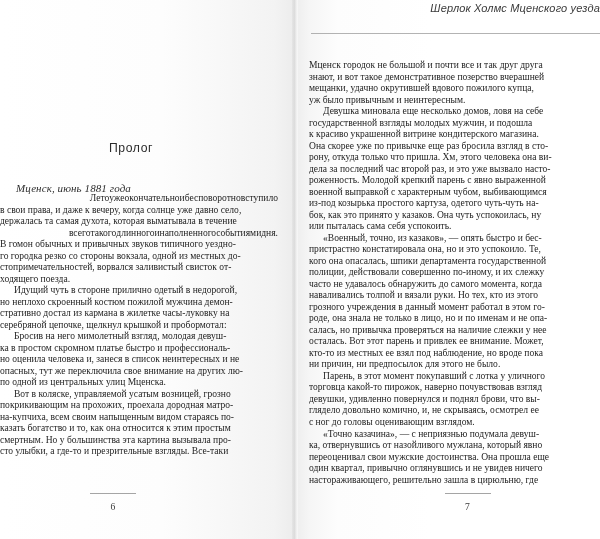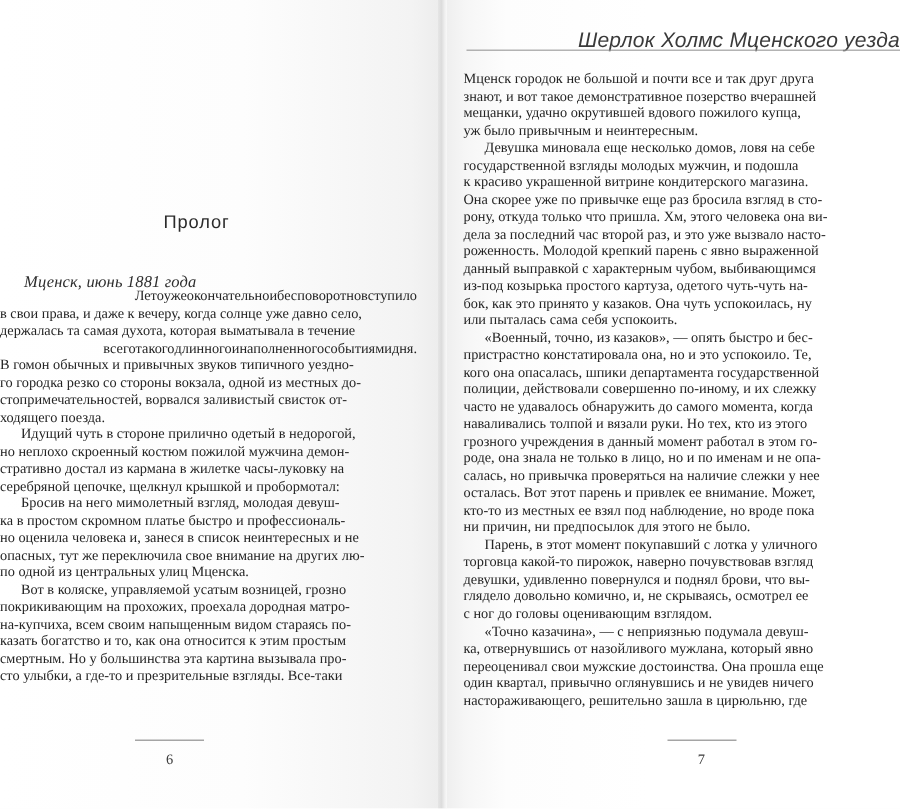--- a/index.html
+++ b/index.html
@@ -49,27 +49,27 @@
     position: absolute;
     top: 0;
     height: 539px;
   }
   .page-left  { left: 0;     width: 262px; }
   .page-right { left: 295px; width: 305px; }
 
   
   .running-head {
     position: absolute;
-    top: 18px;
+    top: 2px;
     left: 20px;
     right: 0px;
     text-align: right;
     font-family: "Liberation Sans", "DejaVu Sans", sans-serif;
     font-style: italic;
-    font-size: 14px;
+    font-size: 11px;
     letter-spacing: 0.15px;
     color: #3a3a3a;
     white-space: nowrap;
   }
   .head-rule {
     position: absolute;
     top: 33px;
     left: 16px;
     right: 0;
     height: 1px;
@@ -116,21 +116,21 @@
     white-space: nowrap;
   }
   .ln.just {
     display: flex;
     justify-content: flex-end;
   }
   .ln.just > span { display: inline-block; }
   .ln.indent { padding-left: 14px; }
 
   .left-col  { left: 0px;  width: 278px; top: 192px; }
-  .right-col { left: 14px; width: 291px; top: 47px; font-family: Liberation Serif, serif;  }
+  .right-col { left: 14px; width: 291px; top: 59px; font-family: Liberation Serif, serif;  }
 
   
   .folio-rule {
     position: absolute;
     bottom: 45px;
     left: 50%;
     transform: translateX(-50%);
     width: 46px;
     height: 1px;
     background: #8f8f8f;
@@ -218,21 +218,21 @@
         <span class="ln plain">знают, и вот такое демонстративное позерство вчерашней</span>
         <span class="ln plain">мещанки, удачно окрутившей вдового пожилого купца,</span>
         <span class="ln plain">уж было привычным и неинтересным.</span>
         <span class="ln indent">Девушка миновала еще несколько домов, ловя на себе</span>
         <span class="ln plain">государственной взгляды молодых мужчин, и подошла</span>
         <span class="ln plain">к красиво украшенной витрине кондитерского магазина.</span>
         <span class="ln plain">Она скорее уже по привычке еще раз бросила взгляд в сто-</span>
         <span class="ln plain">рону, откуда только что пришла. Хм, этого человека она ви-</span>
         <span class="ln plain">дела за последний час второй раз, и это уже вызвало насто-</span>
         <span class="ln plain">роженность. Молодой крепкий парень с явно выраженной</span>
-        <span class="ln plain">данный выправкой с характерным чубом, выбивающимся</span>
+        <span class="ln plain">военной выправкой с характерным чубом, выбивающимся</span>
         <span class="ln plain">из-под козырька простого картуза, одетого чуть-чуть на-</span>
         <span class="ln plain">бок, как это принято у казаков. Она чуть успокоилась, ну</span>
         <span class="ln plain">или пыталась сама себя успокоить.</span>
         <span class="ln indent">«Военный, точно, из казаков», — опять быстро и бес-</span>
         <span class="ln plain">пристрастно констатировала она, но и это успокоило. Те,</span>
         <span class="ln plain">кого она опасалась, шпики департамента государственной</span>
         <span class="ln plain">полиции, действовали совершенно по-иному, и их слежку</span>
         <span class="ln plain">часто не удавалось обнаружить до самого момента, когда</span>
         <span class="ln plain">наваливались толпой и вязали руки. Но тех, кто из этого</span>
         <span class="ln plain">грозного учреждения в данный момент работал в этом го-</span>

